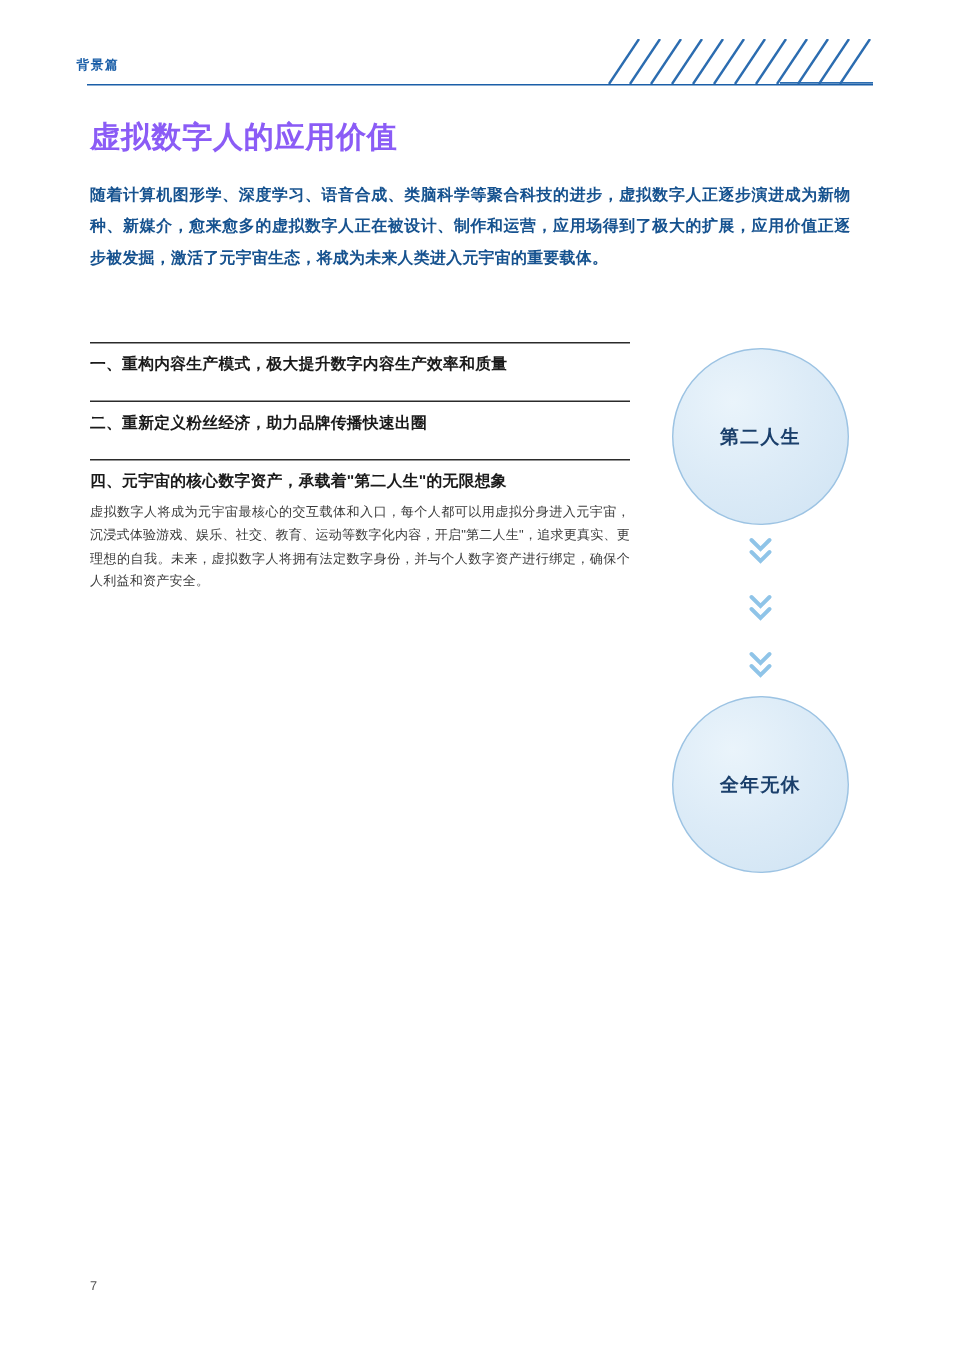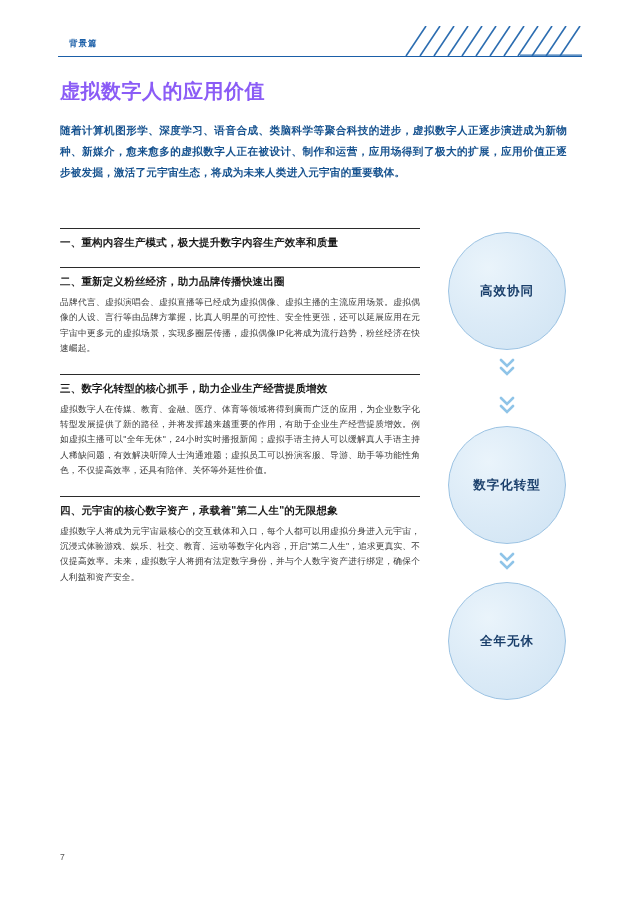--- a/index.html
+++ b/index.html
@@ -31,21 +31,21 @@
   .header-rule {
     position: absolute;
     left: 58px;
     top: 56px;
     width: 524px;
     height: 1px;
     background: #1b5fa8;
   }
   .header-label {
     position: absolute;
-    left: 69px;
+    left: 51px;
     top: 38px;
     font-size: 8.5px;
     color: #1b5fa8;
     letter-spacing: 1px;
     font-weight: bold;
   }
   .hatch {
     position: absolute;
     right: 58px;
     top: 26px;
@@ -181,59 +181,53 @@
   <div class="intro">随着计算机图形学、深度学习、语音合成、类脑科学等聚合科技的进步，虚拟数字人正逐步演进成为新物种、新媒介，愈来愈多的虚拟数字人正在被设计、制作和运营，应用场得到了极大的扩展，应用价值正逐步被发掘，激活了元宇宙生态，将成为未来人类进入元宇宙的重要载体。</div>
 
   <div class="body-col">
 
     <div class="section">
       <div class="sec-head">一、重构内容生产模式，极大提升数字内容生产效率和质量</div>
     </div>
 
     <div class="section">
       <div class="sec-head">二、重新定义粉丝经济，助力品牌传播快速出圈</div>
-      <div class="sec-body">品牌代言、虚拟演唱会、虚拟直播等已经成为虚拟偶像、虚拟主播的主流应用场景。虚拟偶像的人设、言行等由品牌方掌握，比真人明星的可控性、安全性更强，还可以延展应用在元宇宙中更多元的虚拟场景，实现多圈层传播，虚拟偶像IP化将成为流行趋势，粉丝经济在快速崛起。</div>
-    </div>
-
-    <div class="section">
-      <div class="sec-head">三、数字化转型的核心抓手，助力企业生产经营提质增效</div>
-      <div class="sec-body">虚拟数字人在传媒、教育、金融、医疗、体育等领域将得到廣而广泛的应用，为企业数字化转型发展提供了新的路径，并将发挥越来越重要的作用，有助于企业生产经营提质增效。例如虚拟主播可以"全年无休"，24小时实时播报新闻；虚拟手语主持人可以缓解真人手语主持人稀缺问题，有效解决听障人士沟通难题；虚拟员工可以扮演客服、导游、助手等功能性角色，不仅提高效率，还具有陪伴、关怀等外延性价值。</div>
-    </div>
+    </div>
+
 
     <div class="section">
       <div class="sec-head">四、元宇宙的核心数字资产，承载着"第二人生"的无限想象</div>
-      <div class="sec-body">虚拟数字人将成为元宇宙最核心的交互载体和入口，每个人都可以用虚拟分身进入元宇宙，沉浸式体验游戏、娱乐、社交、教育、运动等数字化内容，开启"第二人生"，追求更真实、不仅提高效率。未来，虚拟数字人将拥有法定数字身份，并与个人数字资产进行绑定，确保个人利益和资产安全。</div>
+      <div class="sec-body">虚拟数字人将成为元宇宙最核心的交互载体和入口，每个人都可以用虚拟分身进入元宇宙，沉浸式体验游戏、娱乐、社交、教育、运动等数字化内容，开启"第二人生"，追求更真实、更理想的自我。未来，虚拟数字人将拥有法定数字身份，并与个人数字资产进行绑定，确保个人利益和资产安全。</div>
     </div>
 
   </div>
 
   <div class="circles">
 
-    <div class="circle">高效协同</div>
+    <div class="circle">第二人生</div>
 
     <div class="chev">
       <svg width="20" height="26" viewBox="0 0 20 26">
         <g fill="none" stroke="#8fc4e8" stroke-width="2.6" stroke-linecap="round">
           <polyline points="4,4 10,10 16,4"></polyline>
           <polyline points="4,12 10,18 16,12"></polyline>
         </g>
       </svg>
     </div>
 
 
     <div class="chev">
       <svg width="20" height="26" viewBox="0 0 20 26">
         <g fill="none" stroke="#8fc4e8" stroke-width="2.6" stroke-linecap="round">
           <polyline points="4,4 10,10 16,4"></polyline>
           <polyline points="4,12 10,18 16,12"></polyline>
         </g>
       </svg>
     </div>
 
-    <div class="circle">数字化转型</div>
 
     <div class="chev">
       <svg width="20" height="26" viewBox="0 0 20 26">
         <g fill="none" stroke="#8fc4e8" stroke-width="2.6" stroke-linecap="round">
           <polyline points="4,4 10,10 16,4"></polyline>
           <polyline points="4,12 10,18 16,12"></polyline>
         </g>
       </svg>
     </div>
 

